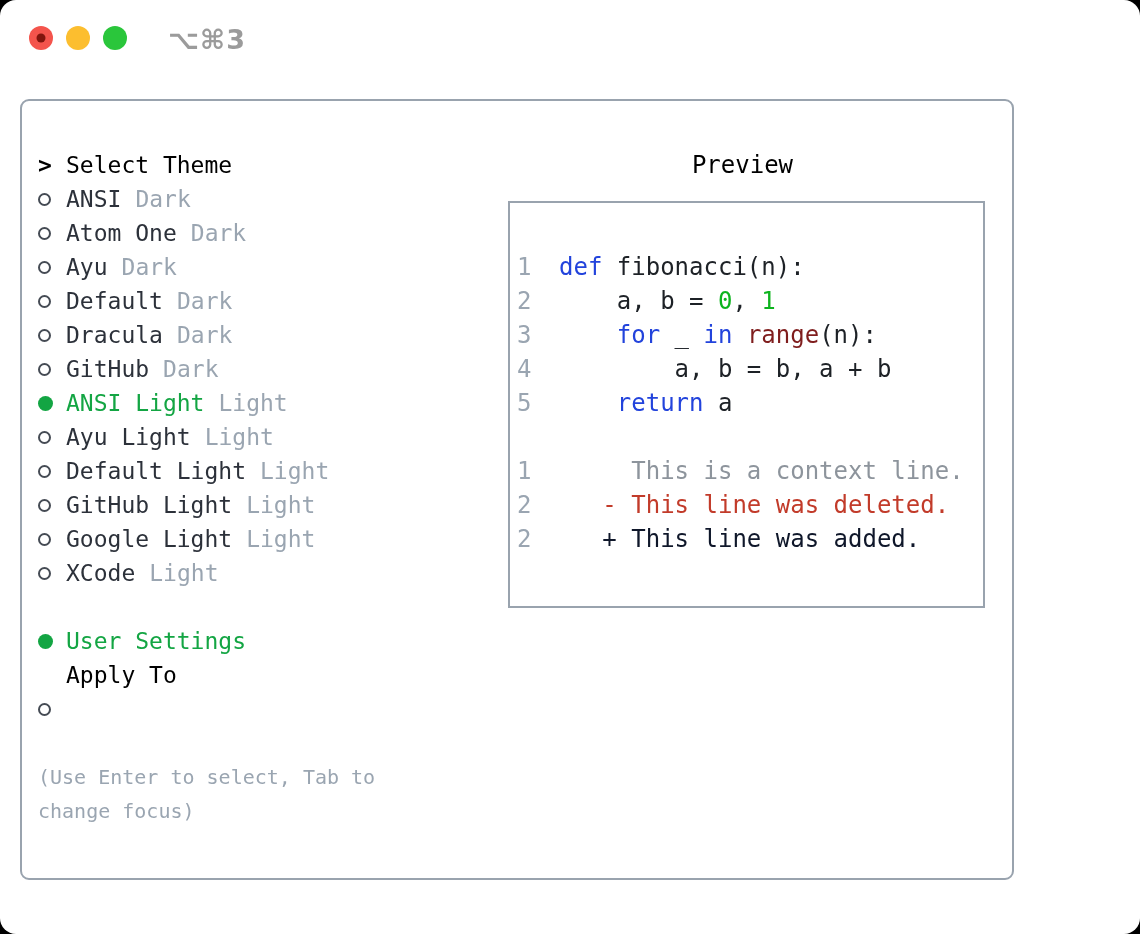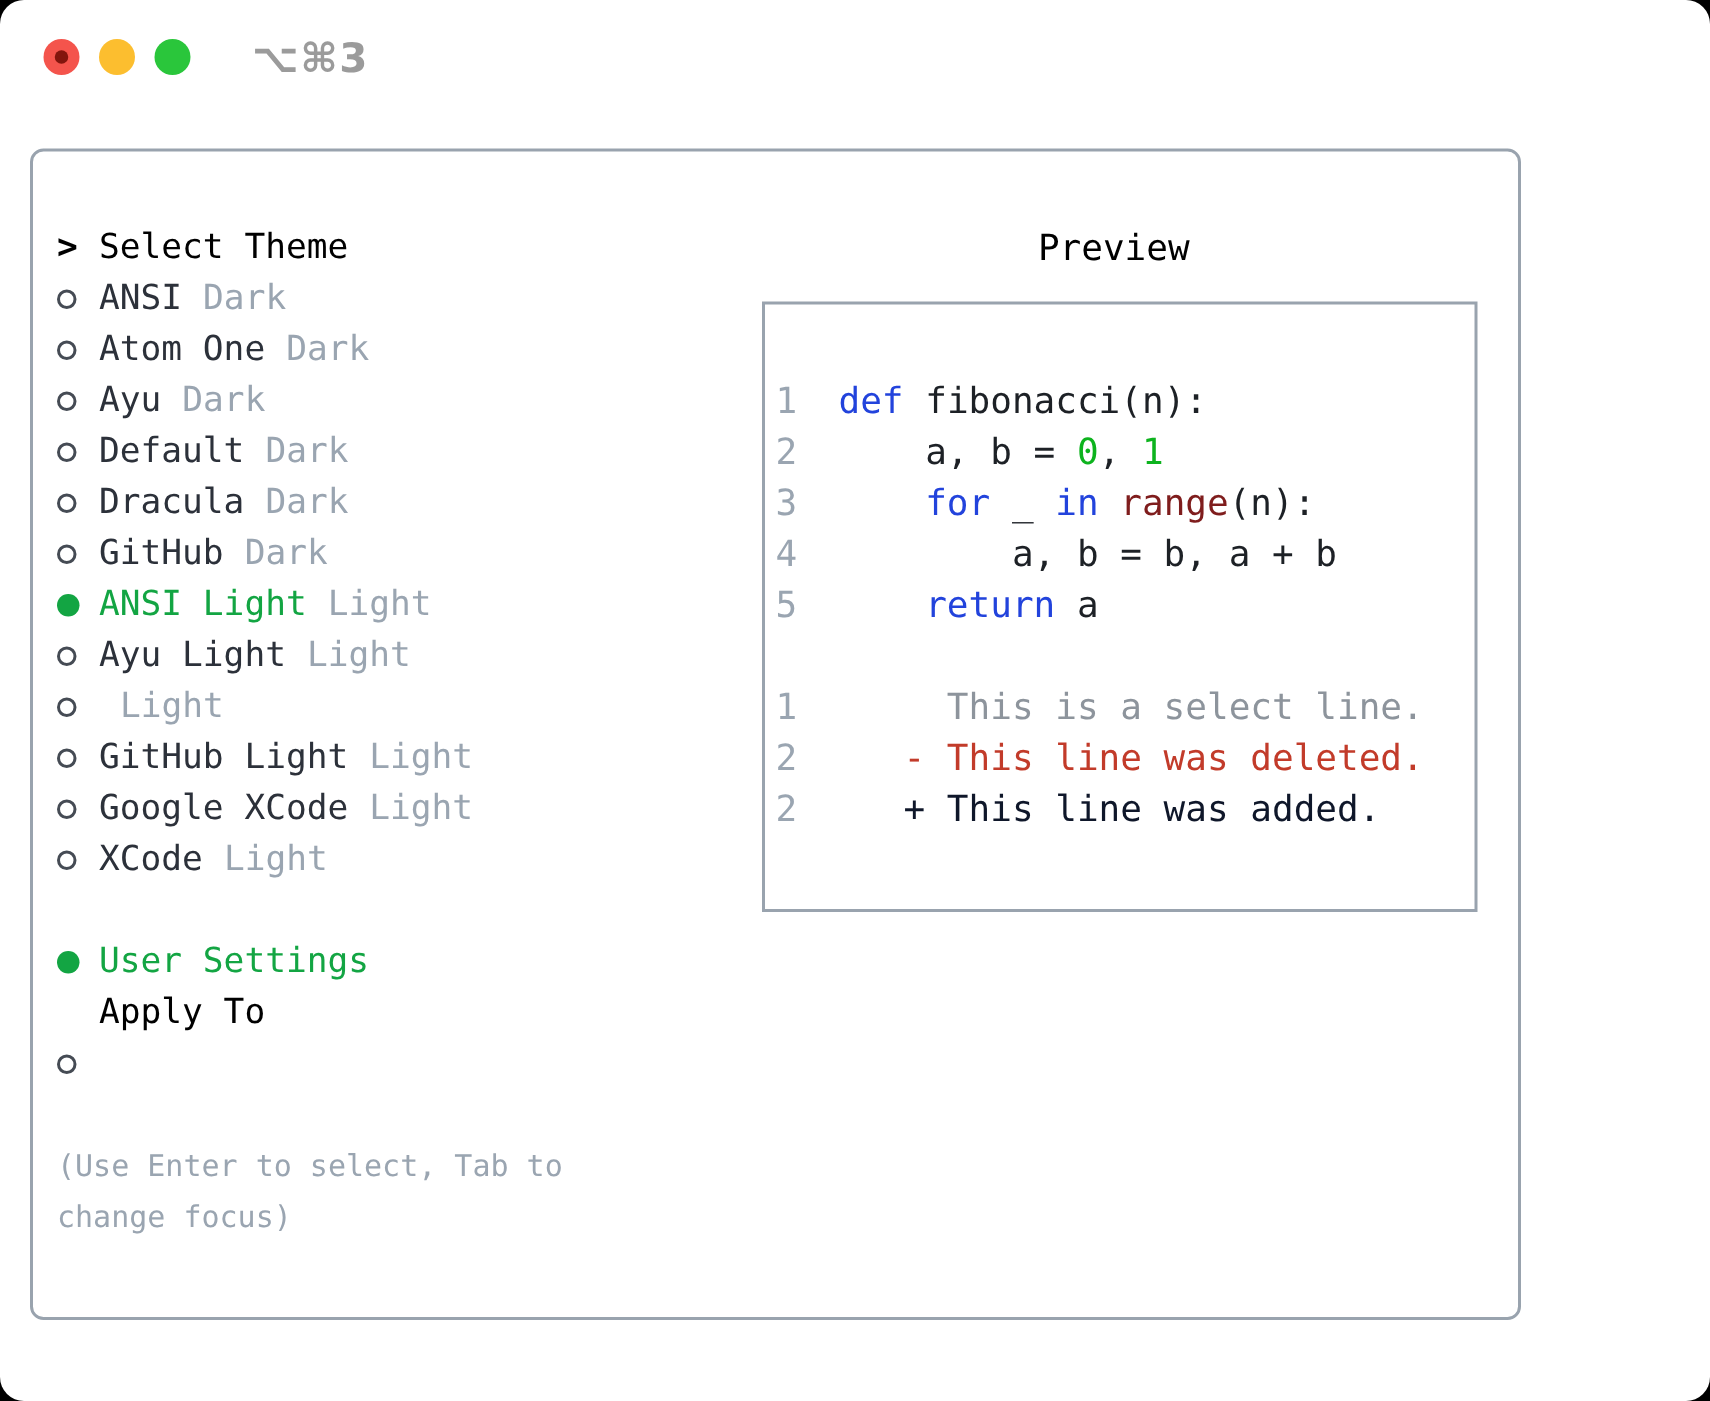--- a/index.html
+++ b/index.html
@@ -141,34 +141,35 @@
         <span class="marker">
             <span class="ring"></span>
           </span>
         <span class="name">Ayu Light</span>
         <span class="variant">Light</span>
       </div>
       <div class="row item">
         <span class="marker">
             <span class="ring"></span>
           </span>
+        <span class="name">Default Light</span>
         <span class="variant">Light</span>
       </div>
       <div class="row item">
         <span class="marker">
             <span class="ring"></span>
           </span>
         <span class="name">GitHub Light</span>
         <span class="variant">Light</span>
       </div>
       <div class="row item">
         <span class="marker">
             <span class="ring"></span>
           </span>
-        <span class="name">Google XCode</span>
+        <span class="name">Google Light</span>
         <span class="variant">Light</span>
       </div>
       <div class="row item">
         <span class="marker">
             <span class="ring"></span>
           </span>
         <span class="name">XCode</span>
         <span class="variant">Light</span>
       </div>
 
@@ -231,21 +232,21 @@
         <div class="pline">
           <span class="ln">5</span>
           <span class="tok">    </span>
           <span class="tok kw">return</span>
           <span class="tok"> a</span>
         </div>
 
         <div class="diff-block">
           <div class="pline">
             <span class="ln">1</span>
-            <span class="tok ctx">     This is a select line.</span>
+            <span class="tok ctx">     This is a context line.</span>
           </div>
           <div class="pline">
             <span class="ln">2</span>
             <span class="tok del">   - This line was deleted.</span>
           </div>
           <div class="pline">
             <span class="ln">2</span>
             <span class="tok add">   + This line was added.</span>
           </div>
         </div>

